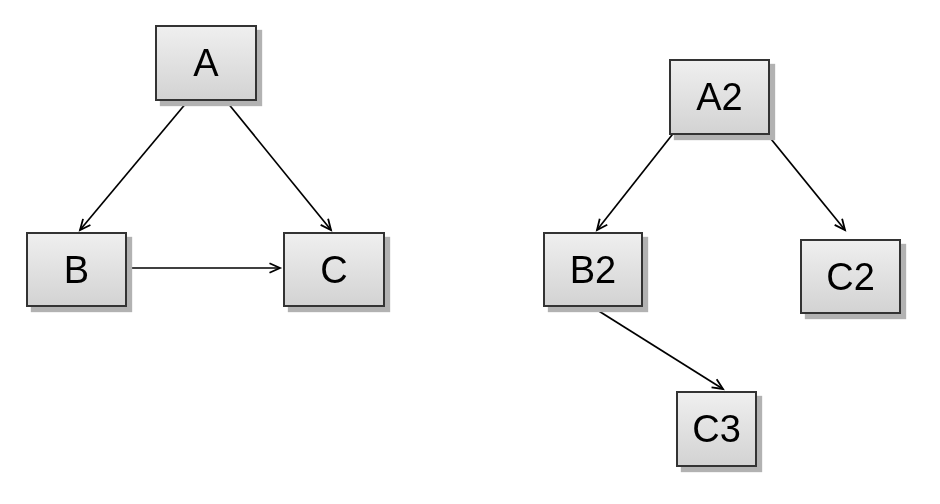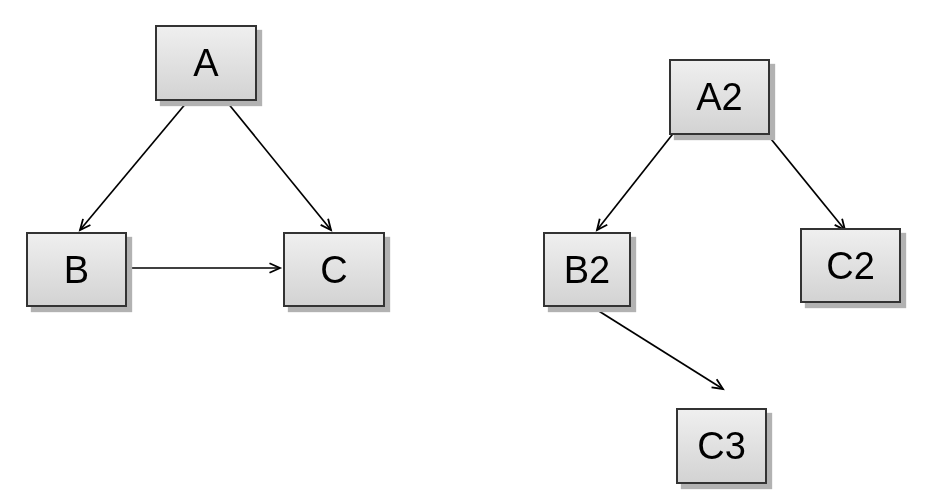--- a/index.html
+++ b/index.html
@@ -58,22 +58,22 @@
     </div>
     <div class="node" style="left: 26px; top: 232px; width: 101px; height: 75px; border: 2px solid rgb(51, 51, 51); background: linear-gradient(rgb(239, 239, 239), rgb(211, 211, 211)); box-shadow: rgb(178, 178, 178) 5px 5px 1px;">
       <span class="node-label" style="color: rgb(0, 0, 0);">B</span>
     </div>
     <div class="node" style="left: 283px; top: 232px; width: 102px; height: 75px; border: 2px solid rgb(51, 51, 51); background: linear-gradient(rgb(239, 239, 239), rgb(211, 211, 211)); box-shadow: rgb(178, 178, 178) 5px 5px 1px;">
       <span class="node-label" style="color: rgb(0, 0, 0);">C</span>
     </div>
     <div class="node" style="left: 669px; top: 25px; width: 101px; height: 76px; border: 2px solid rgb(51, 51, 51); background: linear-gradient(rgb(239, 239, 239), rgb(211, 211, 211)); box-shadow: rgb(178, 178, 178) 5px 5px 1px; margin-top: 34px;">
       <span class="node-label" style="color: rgb(0, 0, 0);">A2</span>
     </div>
-    <div class="node" style="left: 543px; top: 232px; width: 88px; height: 75px; border: 2px solid rgb(51, 51, 51); background: linear-gradient(rgb(239, 239, 239), rgb(211, 211, 211)); box-shadow: rgb(178, 178, 178) 5px 5px 1px;">
+    <div class="node" style="left: 543px; top: 232px; width: 100px; height: 75px; border: 2px solid rgb(51, 51, 51); background: linear-gradient(rgb(239, 239, 239), rgb(211, 211, 211)); box-shadow: rgb(178, 178, 178) 5px 5px 1px;">
       <span class="node-label" style="color: rgb(0, 0, 0);">B2</span>
     </div>
-    <div class="node" style="left: 800px; top: 228px; width: 101px; height: 75px; border: 2px solid rgb(51, 51, 51); background: linear-gradient(rgb(239, 239, 239), rgb(211, 211, 211)); box-shadow: rgb(178, 178, 178) 5px 5px 1px;">
+    <div class="node" style="left: 800px; top: 239px; width: 101px; height: 75px; border: 2px solid rgb(51, 51, 51); background: linear-gradient(rgb(239, 239, 239), rgb(211, 211, 211)); box-shadow: rgb(178, 178, 178) 5px 5px 1px;">
       <span class="node-label" style="color: rgb(0, 0, 0);">C2</span>
     </div>
-    <div class="node" style="left: 676px; top: 391px; width: 91px; height: 76px; border: 2px solid rgb(51, 51, 51); background: linear-gradient(rgb(239, 239, 239), rgb(211, 211, 211)); box-shadow: rgb(178, 178, 178) 5px 5px 1px; margin-top: 17px;">
+    <div class="node" style="left: 676px; top: 391px; width: 81px; height: 76px; border: 2px solid rgb(51, 51, 51); background: linear-gradient(rgb(239, 239, 239), rgb(211, 211, 211)); box-shadow: rgb(178, 178, 178) 5px 5px 1px;">
       <span class="node-label" style="color: rgb(0, 0, 0);">C3</span>
     </div>
   </div>
 
 </body></html>

